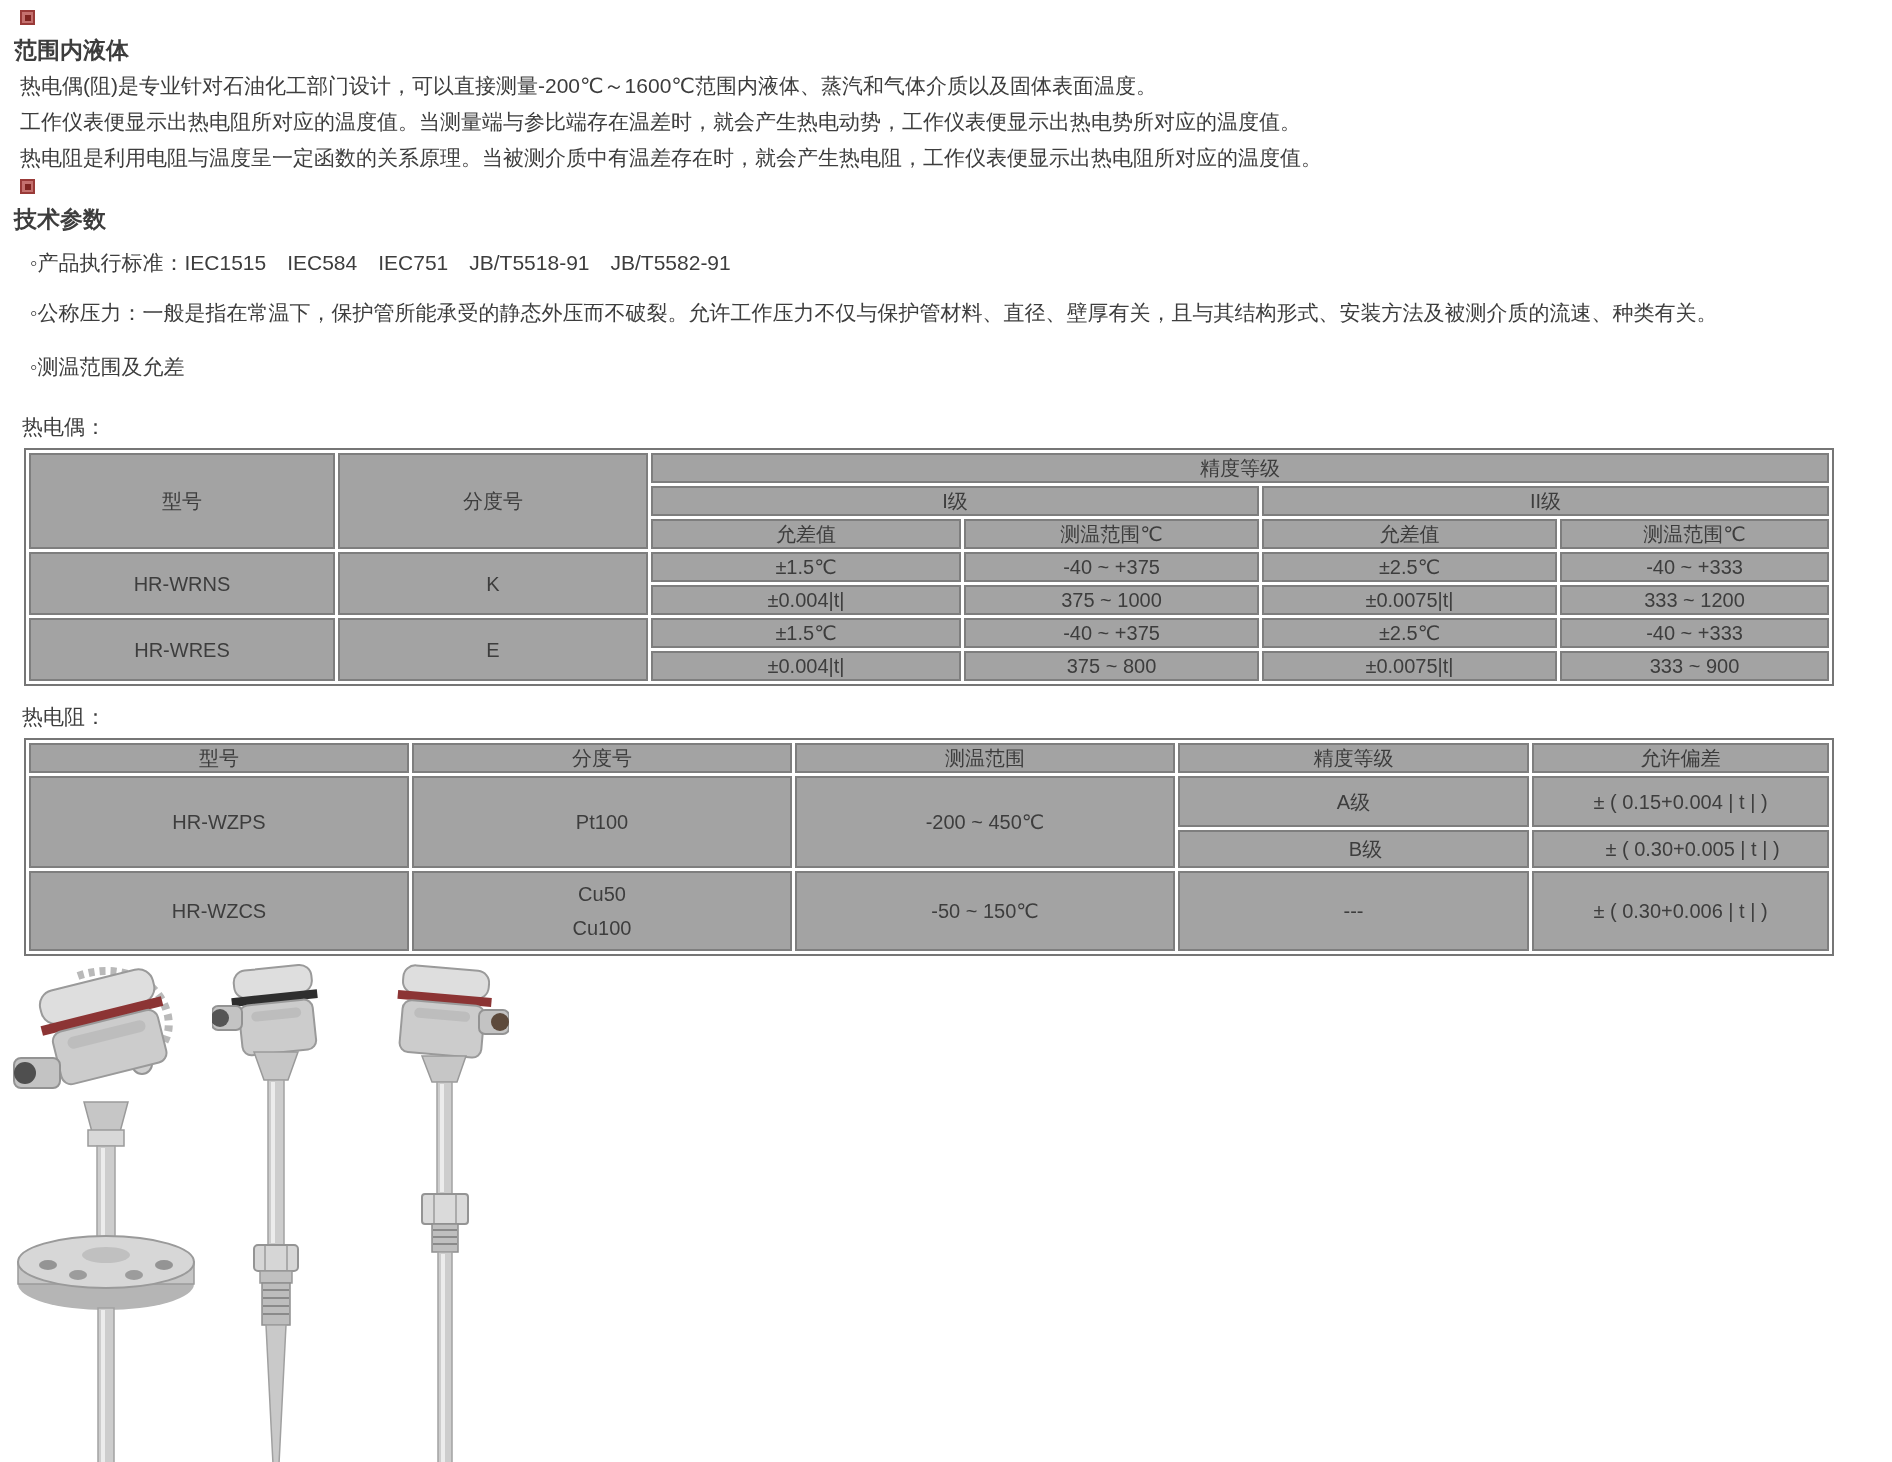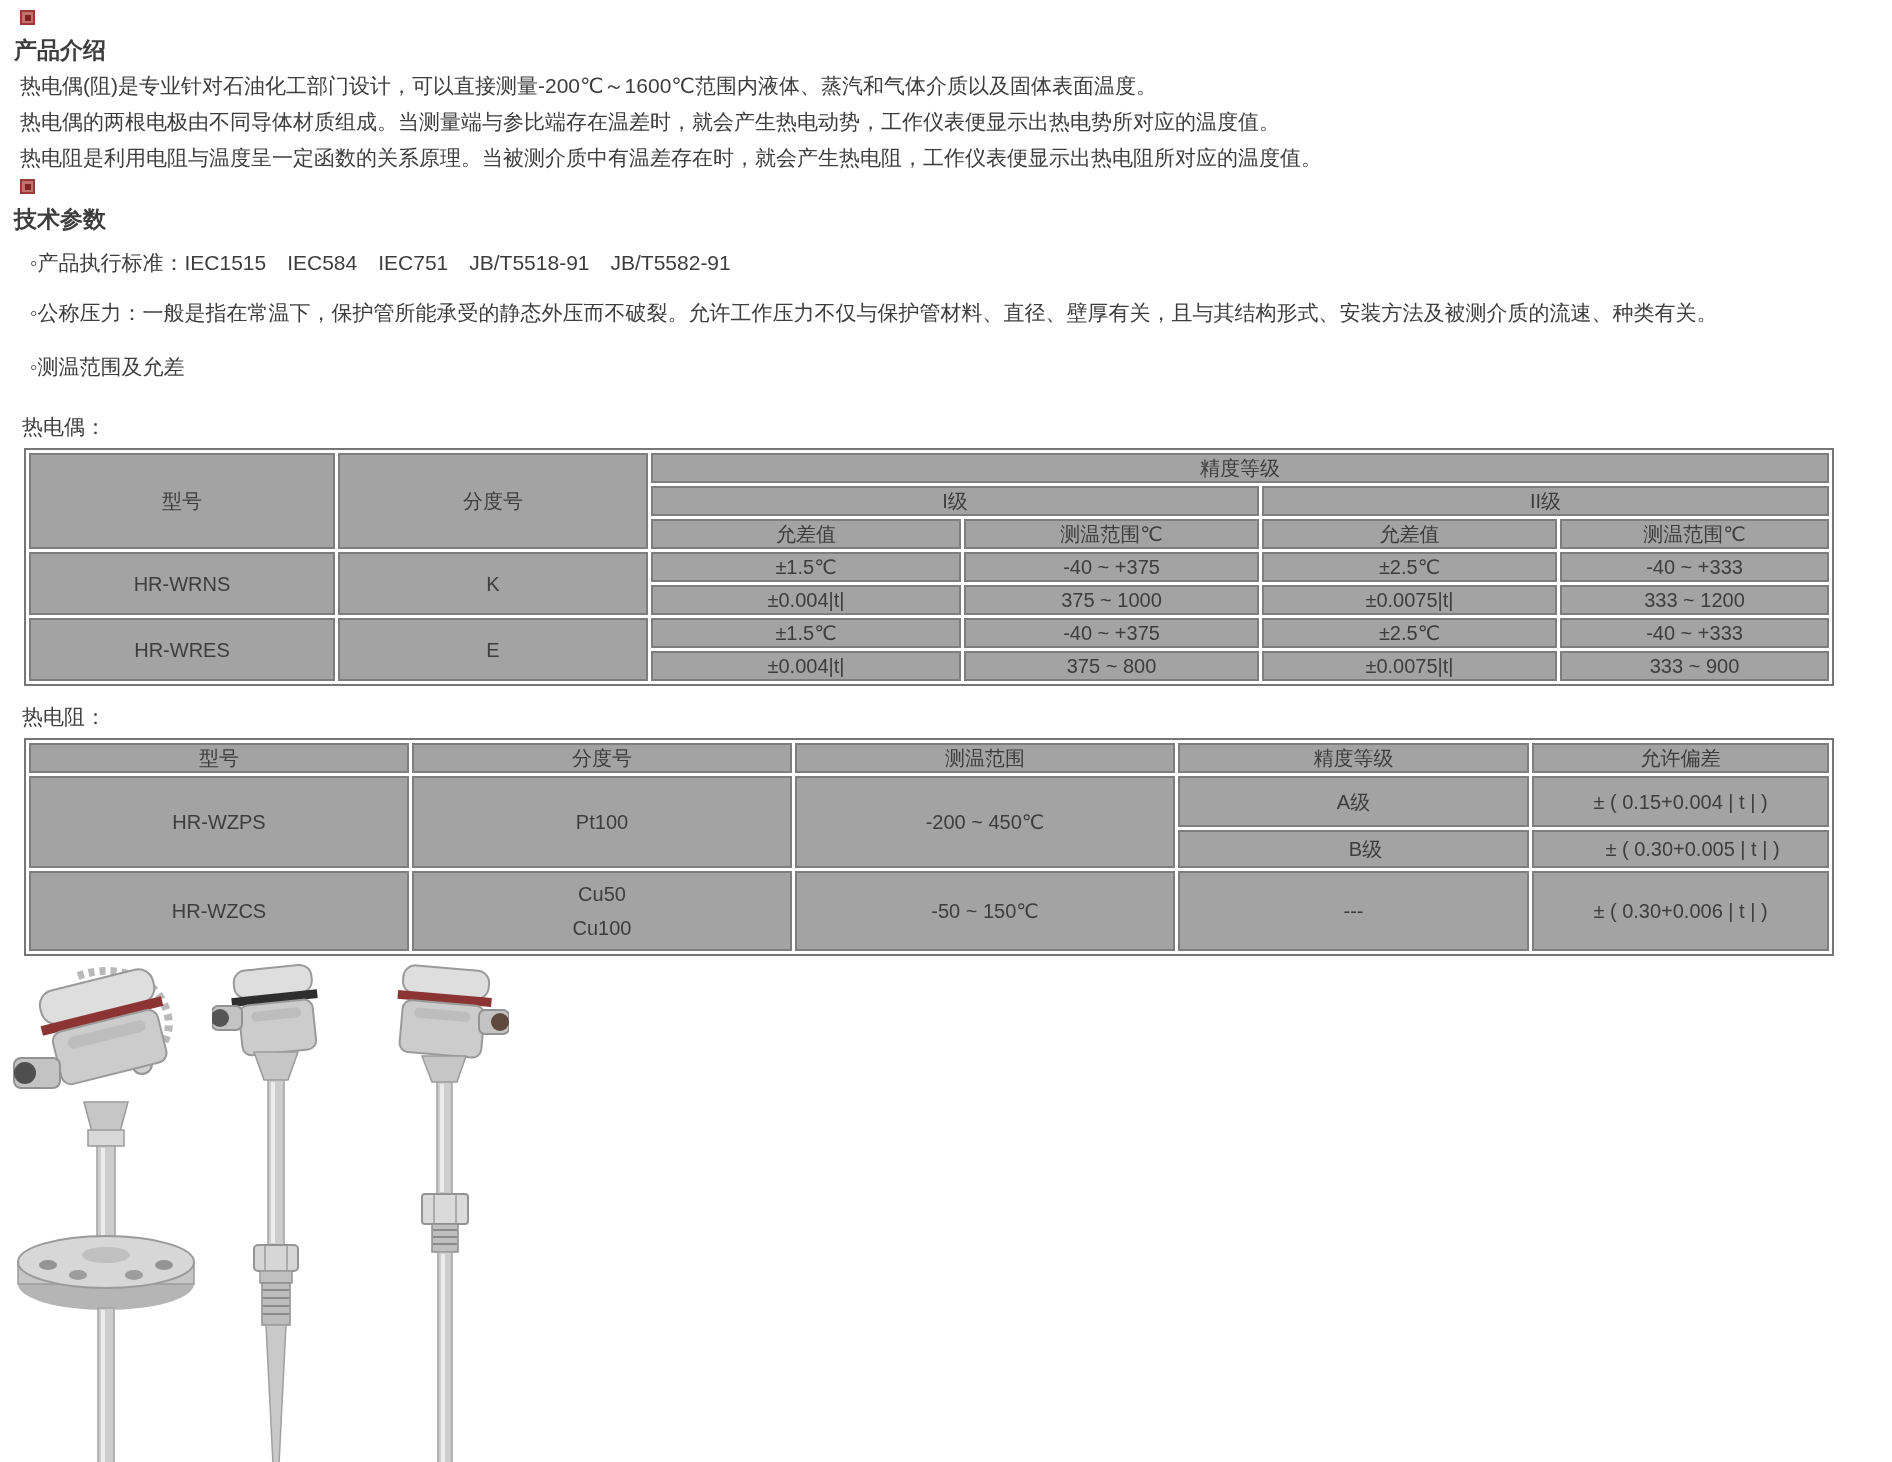--- a/index.html
+++ b/index.html
@@ -34,23 +34,23 @@
   .photos svg { position:absolute; top:0; }
   .svg1 { left:8px; }
   .svg2 { left:212px; }
   .svg3 { left:384px; }
 </style>
 </head>
 <body>
 
 <div class="marker m1"></div>
 
-<div class="sec-title">产品介绍</div>
+<div class="sec-title">范围内液体</div>
 <div class="para">热电偶(阻)是专业针对石油化工部门设计，可以直接测量-200℃～1600℃范围内液体、蒸汽和气体介质以及固体表面温度。</div>
-<div class="para">热电偶的两根电极由不同导体材质组成。当测量端与参比端存在温差时，就会产生热电动势，工作仪表便显示出热电势所对应的温度值。</div>
+<div class="para">工作仪表便显示出热电阻所对应的温度值。当测量端与参比端存在温差时，就会产生热电动势，工作仪表便显示出热电势所对应的温度值。</div>
 <div class="para">热电阻是利用电阻与温度呈一定函数的关系原理。当被测介质中有温差存在时，就会产生热电阻，工作仪表便显示出热电阻所对应的温度值。</div>
 
 <div class="marker m2"></div>
 
 <div class="sec-title">技术参数</div>
 <div class="bullet b1">◦产品执行标准：IEC1515　IEC584　IEC751　JB/T5518-91　JB/T5582-91</div>
 <div class="bullet b2">◦公称压力：一般是指在常温下，保护管所能承受的静态外压而不破裂。允许工作压力不仅与保护管材料、直径、壁厚有关，且与其结构形式、安装方法及被测介质的流速、种类有关。</div>
 <div class="bullet b3">◦测温范围及允差</div>
 
 <div class="tbl-label">热电偶：</div>

